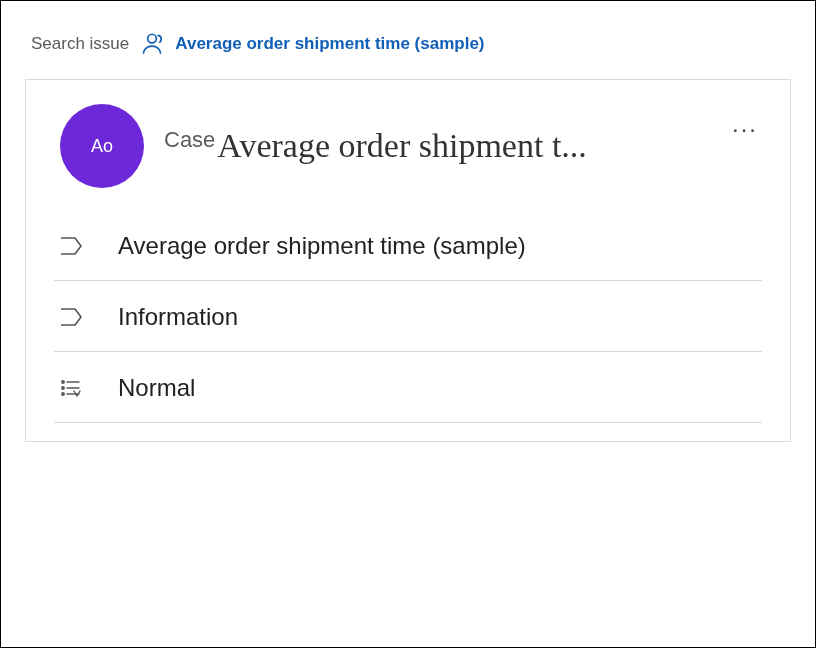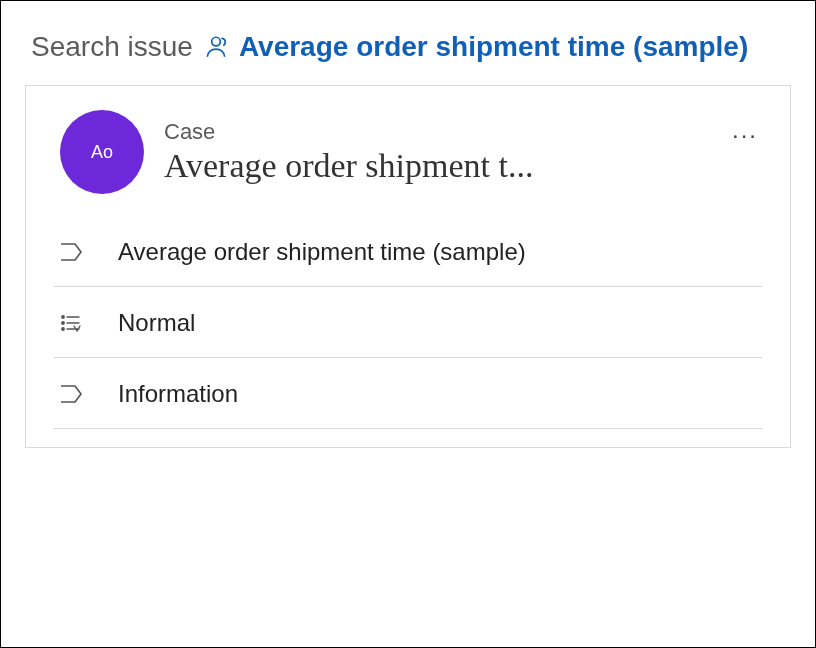--- a/index.html
+++ b/index.html
@@ -9,21 +9,21 @@
       width: 816px;
       height: 648px;
       padding: 18px;
       border: 1px solid #000;
     }
     .breadcrumb {
       display: flex;
       align-items: center;
       gap: 10px;
       padding: 12px 12px 22px 12px;
-      font-size: 28px;
+      font-size: 17px;
     }
     .breadcrumb-root {
       color: #5b5b5b;
       font-weight: 400;
     }
     .breadcrumb-icon svg {
       width: 26px;
       height: 26px;
       display: block;
     }
@@ -51,21 +51,21 @@
       color: #fff;
       display: flex;
       align-items: center;
       justify-content: center;
       font-size: 18px;
       font-weight: 400;
       flex-shrink: 0;
     }
     .card-header-titles {
       display: flex;
-      flex-direction: column;
+      flex-direction: row;
       gap: 2px;
       flex: 1;
       min-width: 0;
     }
     .record-type {
       color: #5b5b5b;
       font-size: 22px;
       font-weight: 400;
     }
     .record-title {
@@ -145,34 +145,34 @@
     <div class="list-row">
       <span class="row-icon">
         <svg width="24" height="22" viewBox="0 0 24 22" fill="none" stroke="#555" stroke-width="1.6" stroke-linejoin="round">
           <path d="M2 3 L16 3 L22 11 L16 19 L2 19"></path>
         </svg>
       </span>
       <span class="row-text">Average order shipment time (sample)</span>
     </div>
     <div class="list-row">
       <span class="row-icon">
+        <svg width="24" height="22" viewBox="0 0 24 22" fill="none" stroke="#555" stroke-width="1.6" stroke-linejoin="round">
+          <path d="M2 3 L16 3 L22 11 L16 19 L2 19"></path>
+        </svg>
+      </span>
+      <span class="row-text">Information</span>
+    </div>
+    <div class="list-row">
+      <span class="row-icon">
         <svg width="24" height="22" viewBox="0 0 24 22" fill="none" stroke="#555" stroke-width="1.4" stroke-linecap="round">
           <circle cx="4" cy="5" r="1.2" fill="#555"></circle>
           <line x1="8" y1="5" x2="20" y2="5"></line>
           <circle cx="4" cy="11" r="1.2" fill="#555"></circle>
           <line x1="8" y1="11" x2="20" y2="11"></line>
           <circle cx="4" cy="17" r="1.2" fill="#555"></circle>
           <line x1="8" y1="17" x2="20" y2="17"></line>
           <path d="M15 14 L18 19 L21 14" fill="none"></path>
         </svg>
       </span>
       <span class="row-text">Normal</span>
     </div>
-    <div class="list-row">
-      <span class="row-icon">
-        <svg width="24" height="22" viewBox="0 0 24 22" fill="none" stroke="#555" stroke-width="1.6" stroke-linejoin="round">
-          <path d="M2 3 L16 3 L22 11 L16 19 L2 19"></path>
-        </svg>
-      </span>
-      <span class="row-text">Information</span>
-    </div>
   </div>
 </div>
 
 </body></html>

